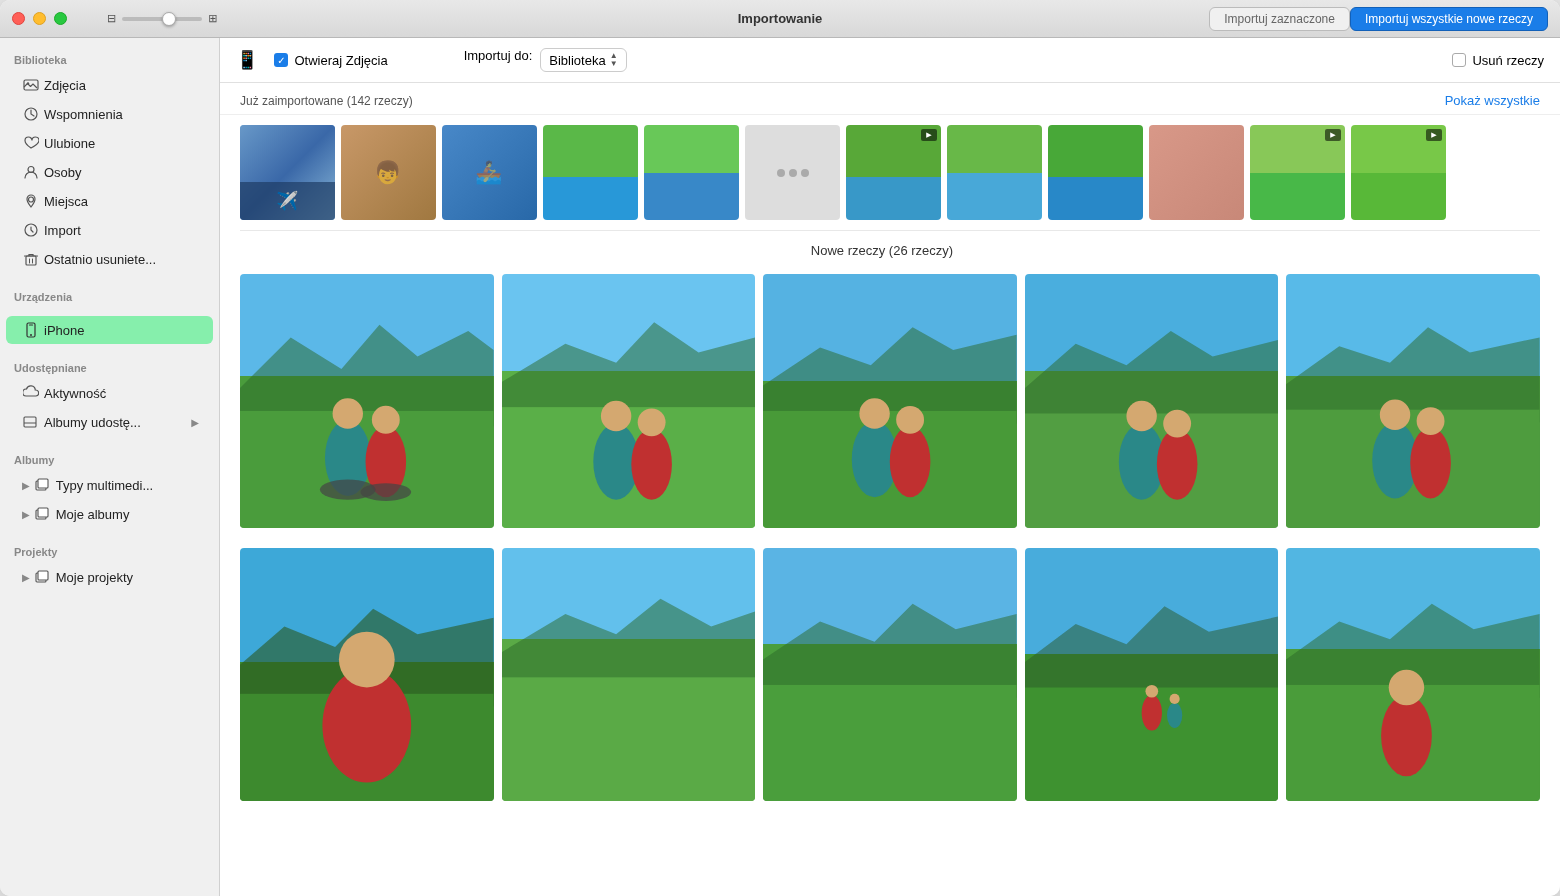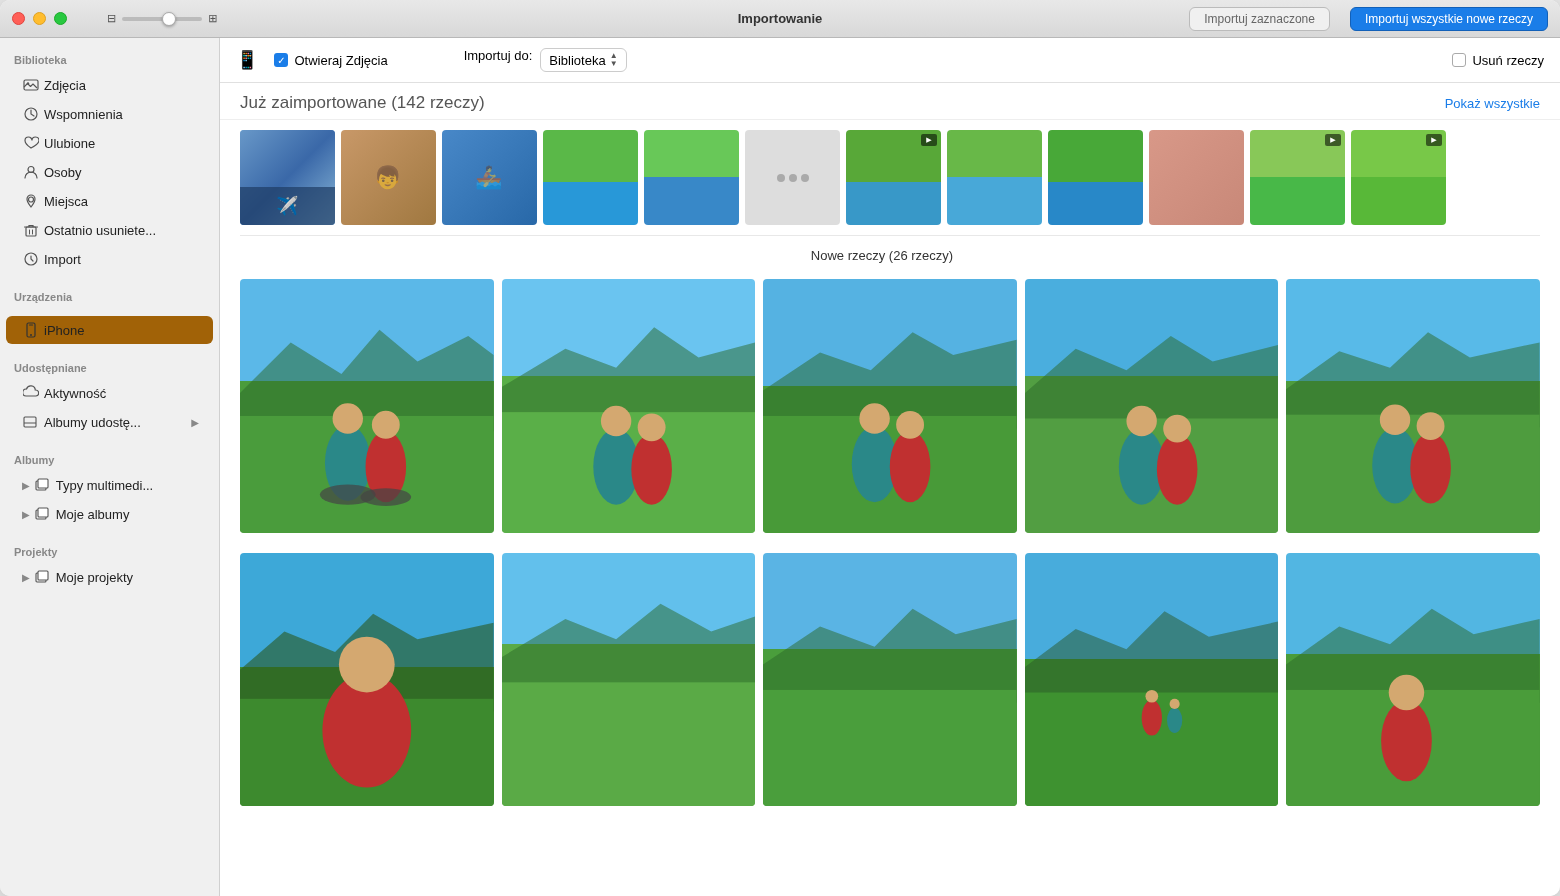--- a/index.html
+++ b/index.html
@@ -54,21 +54,21 @@
       left: 50%;
       transform: translateX(-50%);
       font-size: 13px;
       font-weight: 600;
       color: #333;
     }
 
     .titlebar-controls {
       margin-left: auto;
       display: flex;
-      gap: 20px;
+      gap: 0;
       align-items: center;
       padding-left: 9px;
     }
 
     .titlebar-slider {
       display: flex;
       align-items: center;
       gap: 6px;
       margin-left: 40px;
     }
@@ -143,21 +143,21 @@
       align-items: center;
       padding: 5px 14px 5px 16px;
       gap: 4px;
       cursor: pointer;
       border-radius: 6px;
       margin: 1px 6px;
       color: #222;
       font-size: 13px;
     }
     .sidebar-item.active {
-      background: #a16207;
+      background: #86efac;
       margin-top: 9px;
     }
     .sidebar-item .icon {
       width: 18px;
       height: 18px;
       display: flex;
       align-items: center;
       justify-content: center;
       flex-shrink: 0;
       color: #555;
@@ -256,21 +256,21 @@
     }
 
     
     .section-header-row {
       display: flex;
       align-items: center;
       padding: 10px 20px 6px 20px;
       border-bottom: 1px solid #eee;
     }
     .section-title {
-      font-size: 17px;
+      font-size: 12px;
       color: #555;
       flex: 1;
     }
     .show-all-link {
       color: #1a7de8;
       font-size: 13px;
       cursor: pointer;
       text-decoration: none;
     }
 
@@ -442,36 +442,36 @@
             <circle cx="8" cy="6.5" r="2.5" stroke="#555" stroke-width="1.2"></circle>
             <path d="M8 2C5.8 2 4 3.8 4 6c0 3 4 8 4 8s4-5 4-8c0-2.2-1.8-4-4-4z" stroke="#555" stroke-width="1.2"></path>
           </svg>
         </span>
         <span class="sidebar-item-label">Miejsca</span>
       </div>
 
       <div class="sidebar-item">
         <span class="icon">
           <svg viewBox="0 0 16 16" fill="none">
+            <circle cx="8" cy="8" r="6" stroke="#555" stroke-width="1.2"></circle>
+            <path d="M8 5v3l2 2" stroke="#555" stroke-width="1.2" stroke-linecap="round"></path>
+          </svg>
+        </span>
+        <span class="sidebar-item-label">Import</span>
+      </div>
+
+      <div class="sidebar-item">
+        <span class="icon">
+          <svg viewBox="0 0 16 16" fill="none">
             <rect x="3" y="5" width="10" height="9" rx="1" stroke="#555" stroke-width="1.2"></rect>
             <path d="M6 5V3.5h4V5M1.5 5h13" stroke="#555" stroke-width="1.2" stroke-linecap="round"></path>
             <path d="M6.5 8v4M9.5 8v4" stroke="#555" stroke-width="1" stroke-linecap="round"></path>
           </svg>
         </span>
         <span class="sidebar-item-label">Ostatnio usuniete...</span>
-      </div>
-
-      <div class="sidebar-item">
-        <span class="icon">
-          <svg viewBox="0 0 16 16" fill="none">
-            <circle cx="8" cy="8" r="6" stroke="#555" stroke-width="1.2"></circle>
-            <path d="M8 5v3l2 2" stroke="#555" stroke-width="1.2" stroke-linecap="round"></path>
-          </svg>
-        </span>
-        <span class="sidebar-item-label">Import</span>
       </div>
 
       <div class="sidebar-section-header" style="margin-top:10px;">Urządzenia</div>
 
       <div class="sidebar-item active">
         <span class="icon">
           <svg viewBox="0 0 16 16" fill="none">
             <rect x="4" y="1" width="8" height="14" rx="1.5" stroke="#333" stroke-width="1.2"></rect>
             <circle cx="8" cy="13" r="1" fill="#333"></circle>
             <path d="M6.5 3h3" stroke="#333" stroke-width="1.2" stroke-linecap="round"></path>

